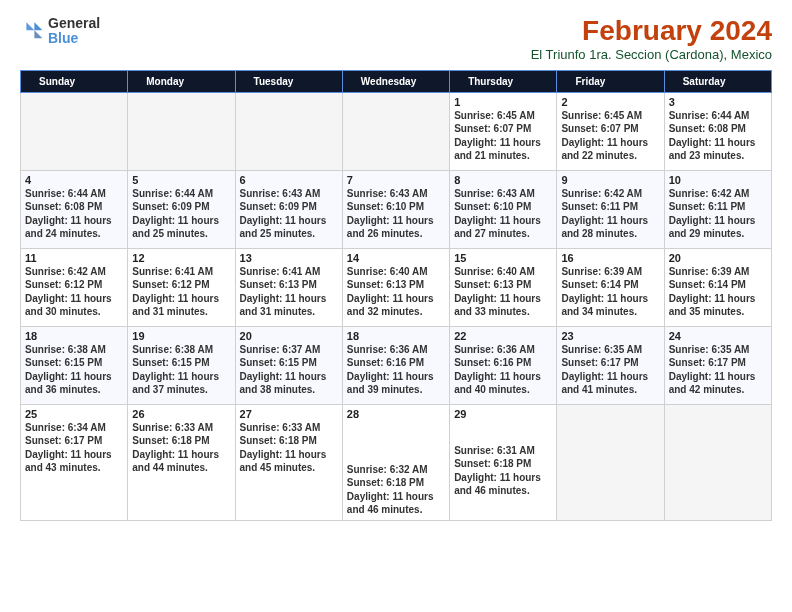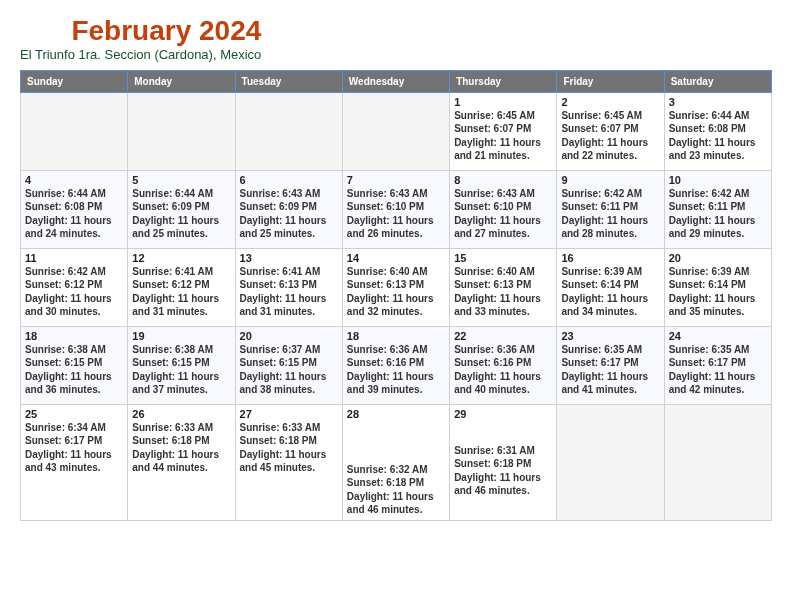--- a/index.html
+++ b/index.html
@@ -55,24 +55,24 @@
       color: #14532d;
       font-weight: normal;
     }
     .calendar {
       width: 100%;
       border-collapse: collapse;
       margin-top: 8px;
       font-size: 9.5px;
     }
     .calendar th {
-      background-color: #737373;
+      background-color: #0f172a;
       color: #fff;
       text-align: left;
-      padding: 5px 6px;
+      padding: 5px 18px;
       font-size: 10px;
       font-weight: bold;
       border: 1px solid #5a8de0;
     }
     .calendar td {
       vertical-align: top;
       padding: 3px 4px;
       border: 1px solid #d0d0d0;
       width: calc(100% / 7);
       height: 78px;
@@ -96,20 +96,31 @@
     }
     .empty-cell {
       background: #f5f5f5 !important;
     }
   </style>
 </head>
 <body>
 
 <div class="page">
   <div class="header-top">
+    <div class="logo">
+      <svg class="logo-icon" viewBox="0 0 30 30">
+        <polygon points="18,4 28,14 18,14" fill="#4a90d9"></polygon>
+        <polygon points="18,14 28,24 18,24" fill="#2a5fa0" opacity="0.7"></polygon>
+        <polygon points="8,4 18,14 8,14" fill="#3a7fd0" opacity="0.8"></polygon>
+      </svg>
+      <div class="logo-text">
+        <span>General</span>
+        <span>Blue</span>
+      </div>
+    </div>
     <div class="title-section">
       <h1>February 2024</h1>
       <h2>El Triunfo 1ra. Seccion (Cardona), Mexico</h2>
     </div>
   </div>
 
   <table class="calendar">
     <thead>
       <tr>
         <th>Sunday</th>

